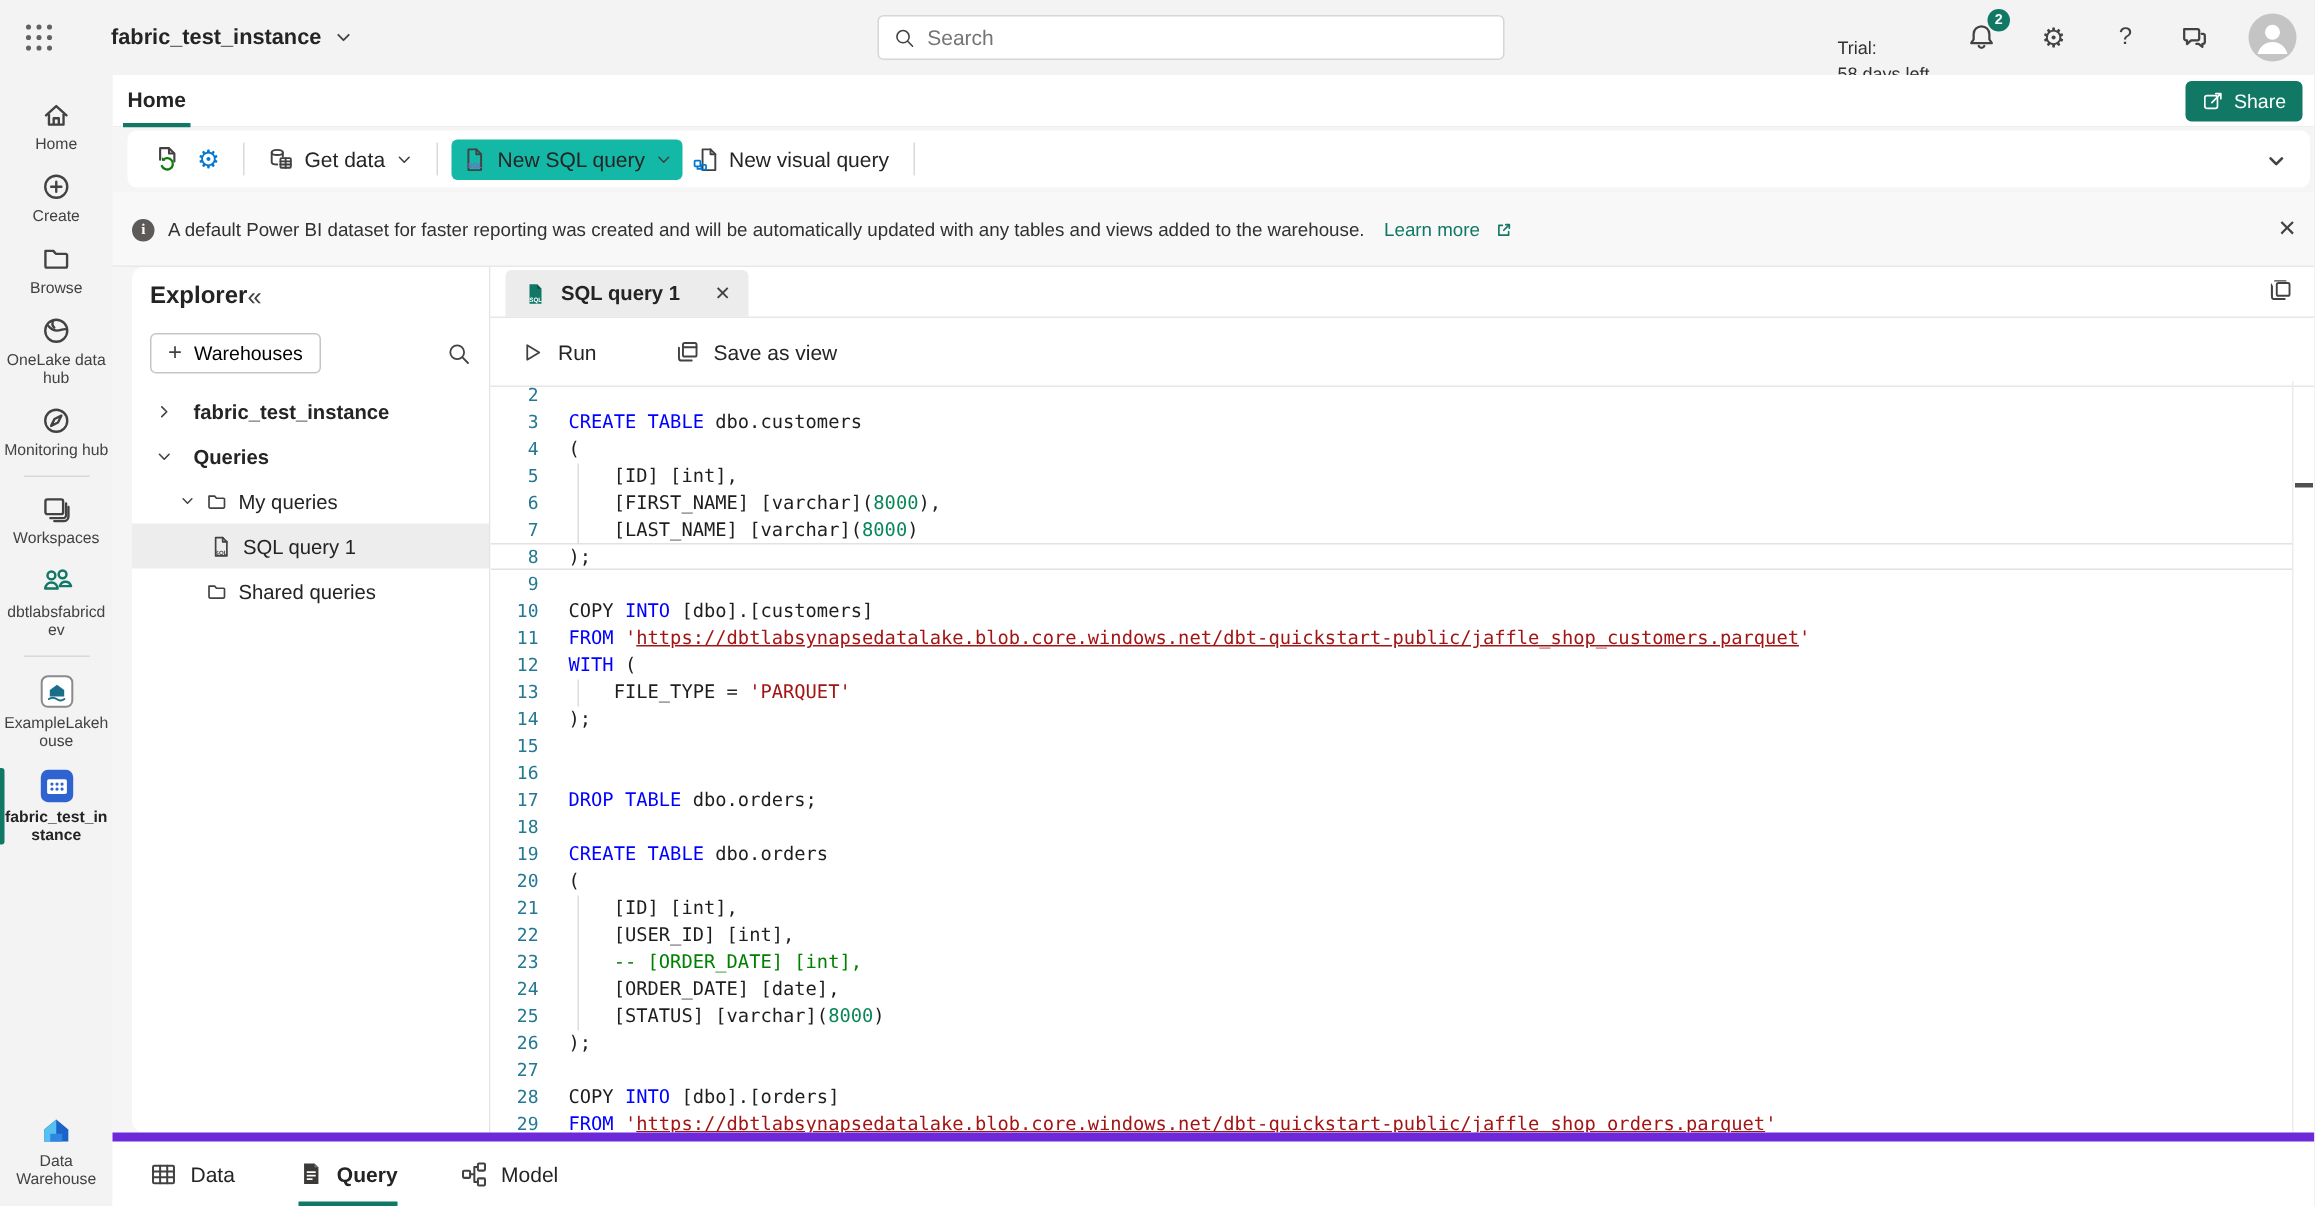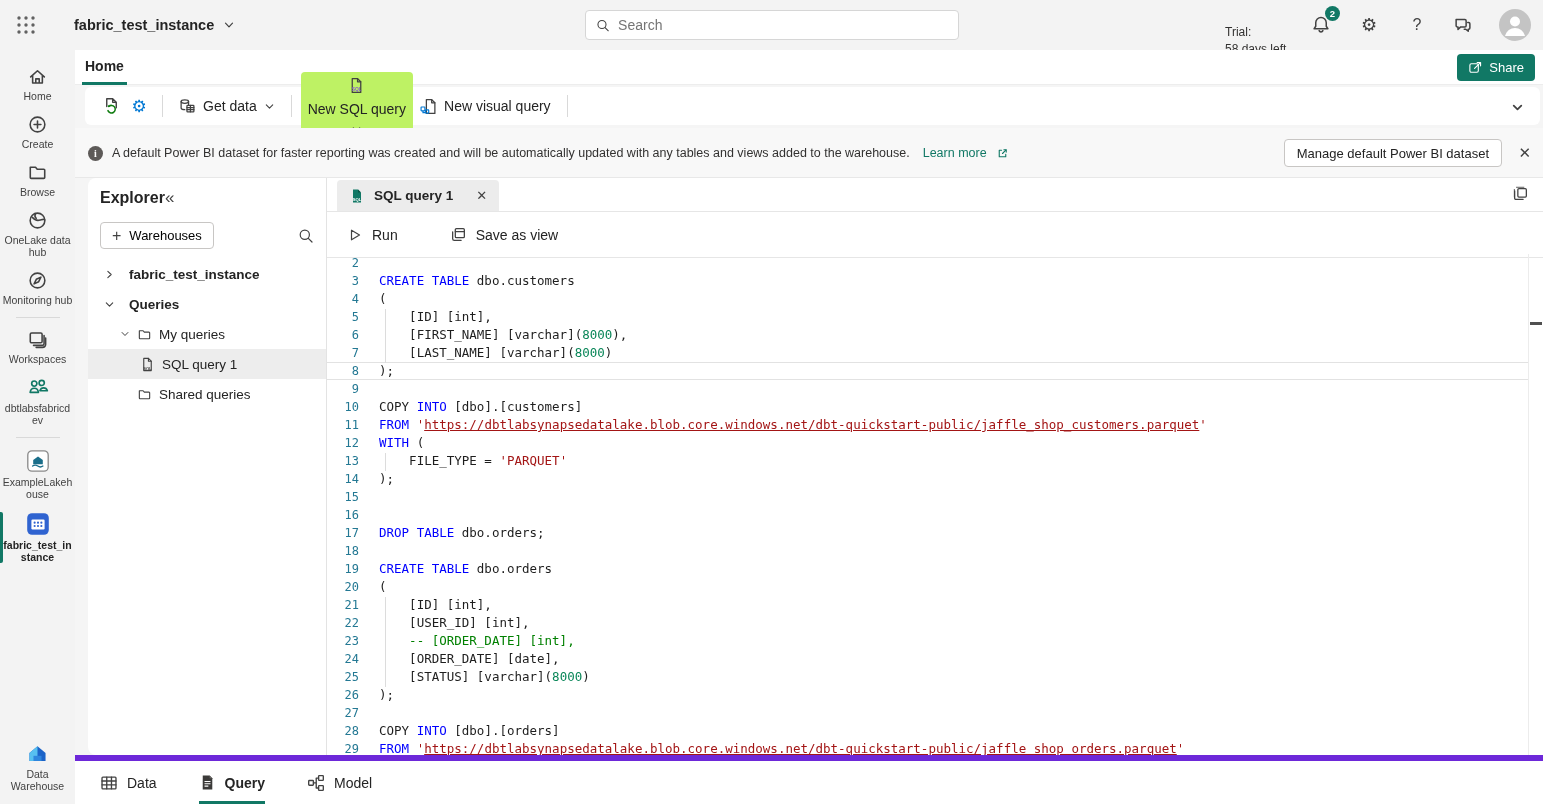--- a/index.html
+++ b/index.html
@@ -9,21 +9,21 @@
 
   .sic { fill:none; stroke:#424242; stroke-width:1.2; stroke-linecap:round; stroke-linejoin:round; }
   .green-ic { stroke:#117865; }
   .flex { display:flex; align-items:center; }
 
   
   #top-header { position:absolute; left:0; top:0; width:1543px; height:50px; background:#f3f3f3; }
   #waffle { position:absolute; left:16px; top:15px; width:20px; height:20px; cursor:pointer; }
   #workspace-switcher { position:absolute; left:74px; top:0; height:50px; gap:9px; cursor:pointer; }
   #workspace-switcher .name { font-size:14.5px; font-weight:700; }
-  #search-box { position:absolute; left:585px; top:10px; width:374px; height:30px; background:#fff;
+  #search-box { position:absolute; left:585px; top:10px; width:418px; height:30px; background:#fff;
                 border:1px solid #d6d6d6; border-radius:4px; padding:0 10px; gap:8px; }
   #search-box input { border:none; outline:none; background:transparent; font-size:14px; width:100%;
                       font-family:"Liberation Sans",sans-serif; color:#242424; }
   #trial-info { position:absolute; left:1225px; top:24px; font-size:12px; line-height:17px; color:#323130; }
   .hdr-btn { position:absolute; top:12px; width:26px; height:26px; justify-content:center; cursor:pointer; }
   #bell-badge { position:absolute; right:-6px; top:-6px; width:15px; height:15px; background:#117865;
                 border-radius:50%; color:#fff; font-size:9.5px; font-weight:700; display:flex;
                 align-items:center; justify-content:center; }
   #help-btn { font-size:16px; color:#424242; }
   #gear-btn { font-size:18px; color:#424242; }
@@ -41,21 +41,21 @@
 
   
   #toolbar-row { position:absolute; left:75px; top:85px; right:0; height:43px; background:#f5f5f5; }
   #toolbar-card { position:absolute; left:10px; top:2px; right:3px; height:38px; background:#fff;
                   border-radius:6px; display:flex; align-items:center; padding-left:12px; }
   .tb-sep { width:1px; height:22px; background:#d9d9d9; margin:0 9px; }
   .tb-item { display:flex; align-items:center; gap:7px; font-size:14px; cursor:pointer; padding:5px 7px;
              border-radius:4px; }
   .tb-icon-btn { display:flex; align-items:center; justify-content:center; width:28px; height:28px;
                  cursor:pointer; border-radius:4px; }
-  #new-sql-btn { background:#bef264;flex-direction:column; }
+  #new-sql-btn { background:#14b8a6; }
   #toolbar-overflow { position:absolute; right:16px; top:14px; cursor:pointer; }
 
   
   #banner-row { position:absolute; left:75px; top:128px; right:0; height:50px; background:#f8f8f8;
                 border-bottom:1px solid #e8e8e8; }
   #banner-content { position:absolute; left:13px; top:0; height:50px; gap:9px; }
   #info-icon { width:15px; height:15px; border-radius:50%; background:#5d5a58; color:#fff; font-size:10px;
                font-weight:700; display:flex; align-items:center; justify-content:center;
                font-family:"Liberation Serif",serif; }
   #banner-msg { font-size:12.5px; color:#323130; }
@@ -265,21 +265,20 @@
     <div id="banner-content" class="flex">
       <span id="info-icon">i</span>
       <span id="banner-msg">A default Power BI dataset for faster reporting was created and will be automatically updated with any tables and views added to the warehouse.</span>
       <a id="learn-more">Learn more</a>
       <svg width="13" height="13" viewBox="0 0 14 14" class="sic green-ic">
         <path d="M6 3.5H3.5v7h7V8"></path>
           <path d="M8.5 3h2.5v2.5"></path>
           <path d="M10.8 3.2L7 7"></path>
       </svg>
     </div>
-    <button id="manage-btn">Manage default Power BI dataset</button>
     <span id="banner-close" class="x-btn">✕</span>
   </div>
 
   <div id="left-rail">
     <div class="rail-item">
       <svg width="21" height="21" viewBox="0 0 16 16" class="sic">
         <path d="M2.8 8.3L8 3.6l5.2 4.7M4.3 7V13h7.4V7M6.7 13V9.8h2.6V13"></path>
       </svg>
       <div class="rlabel">Home</div>
     </div>

